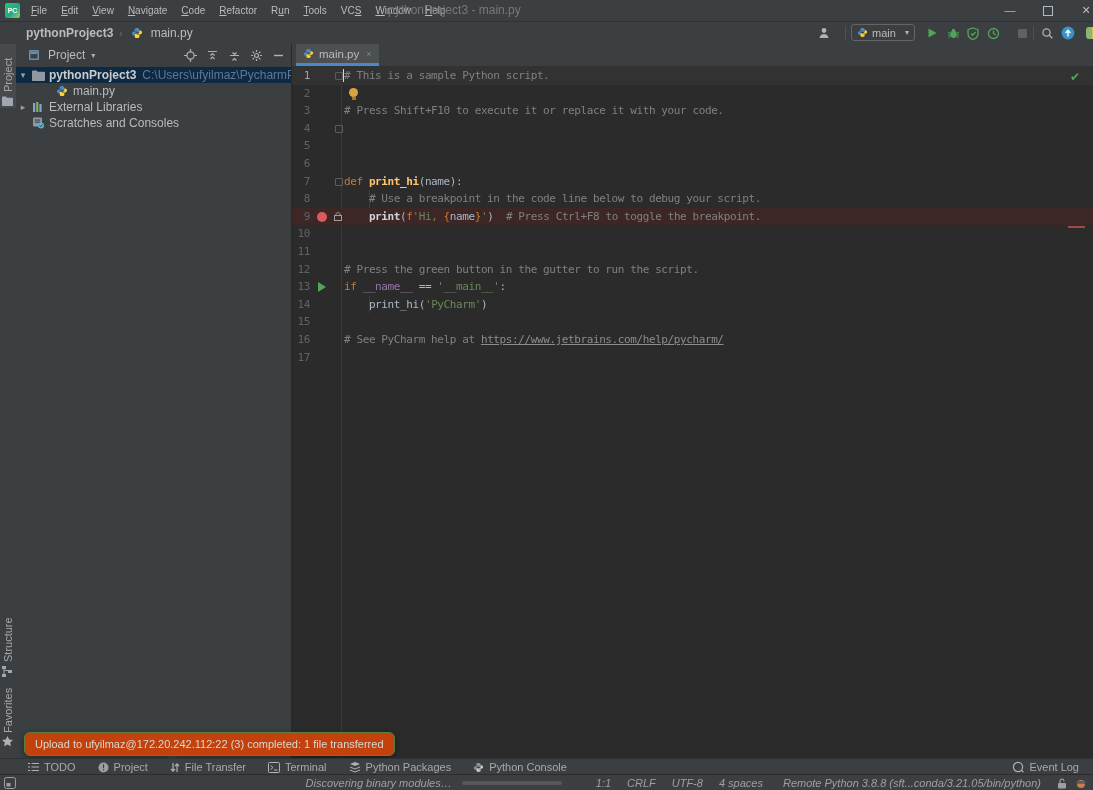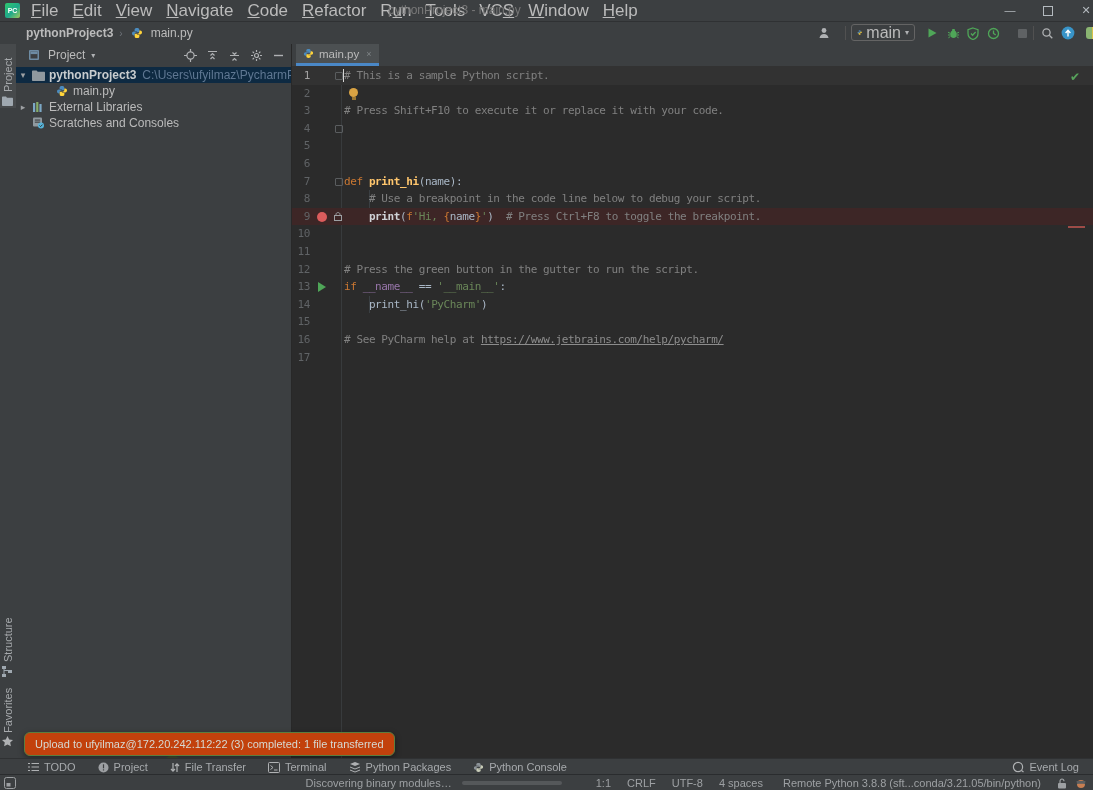--- a/index.html
+++ b/index.html
@@ -6,36 +6,36 @@
   .app{position:relative;width:1093px;height:790px;background:#2B2B2B;overflow:hidden;
        font-family:"Liberation Sans",sans-serif;-webkit-font-smoothing:antialiased;}
   .abs{position:absolute;}
 
   
   .titlebar{position:absolute;left:0;top:0;width:1093px;height:21px;background:#3C3F41;border-bottom:1px solid #2F3133;}
   .logo{position:absolute;left:5px;top:3px;width:15px;height:15px;border-radius:2px;
         background:linear-gradient(135deg,#2fc76f 0%,#1fa98b 55%,#f7e03c 130%);
         color:#fff;font-size:7px;font-weight:bold;line-height:15px;text-align:center;letter-spacing:0;}
   .menubar{position:absolute;left:24px;top:0;height:21px;display:flex;}
-  .menu-item{padding:0 7px;line-height:21px;font-size:17px;color:#BBBBBB;cursor:default;}
+  .menu-item{padding:0 7px;line-height:21px;font-size:10px;color:#BBBBBB;cursor:default;}
   .menu-item u{text-decoration:underline;}
   .window-title{position:absolute;left:388px;top:0;line-height:21px;font-size:12px;color:#787878;}
   .winbtn{position:absolute;top:0;width:16px;height:21px;line-height:21px;text-align:center;color:#B4BABF;font-size:11px;}
   .maxbox{display:inline-block;width:8px;height:8px;border:1px solid #B4BABF;margin-top:6px;}
 
   
   .navbar{position:absolute;left:0;top:22px;width:1093px;height:22px;background:#3C3F41;border-bottom:1px solid #2C2E30;}
   .crumbs{position:absolute;left:26px;top:0;height:22px;display:flex;align-items:center;gap:6px;}
   .crumb{font-size:12px;color:#BBBBBB;}
   .crumb.b{font-weight:bold;}
   .crumb-sep{color:#6F737A;font-size:10px;}
   .navsep{position:absolute;top:4px;width:1px;height:14px;background:#515151;}
   .run-combo{position:absolute;left:851px;top:2px;width:64px;height:17px;border:1px solid #646464;border-radius:3px;
              display:flex;align-items:center;gap:4px;padding:0 5px;box-sizing:border-box;}
-  .run-combo .lbl{font-size:16px;color:#BBBBBB;flex:1;}
+  .run-combo .lbl{font-size:11px;color:#BBBBBB;flex:1;}
   .ddarrow{font-size:8px;color:#AFB1B3;}
   .tbicon{position:absolute;top:3px;width:16px;height:16px;display:flex;align-items:center;justify-content:center;}
   .stop-sq{width:9px;height:9px;background:#5F6264;border-radius:1px;}
 
   
   .stripe-l{position:absolute;left:0;top:44px;width:16px;height:714px;background:#3C3F41;border-right:1px solid #323537;}
   .stripe-btn-bg{position:absolute;left:0;top:0;width:16px;height:64px;background:rgba(255,255,255,0.06);}
   .vlabel{position:absolute;left:2px;transform:rotate(-90deg);transform-origin:0 0;
           font-size:11px;color:#A7AAAD;white-space:nowrap;}
   .stripe-icon{position:absolute;left:2px;width:12px;height:12px;}
@@ -102,21 +102,21 @@
          display:flex;align-items:center;}
   .twbtn{display:flex;align-items:center;gap:5px;font-size:11px;color:#A7AAAD;margin-left:22px;white-space:nowrap;}
   .twbtn:first-child{margin-left:28px;}
   .tw-right{position:absolute;right:14px;top:0;height:16px;display:flex;align-items:center;gap:5px;
             font-size:11px;color:#A7AAAD;}
 
   
   .statusbar{position:absolute;left:0;top:774px;width:1093px;height:16px;background:#3C3F41;border-top:1px solid #2A2C2E;}
   .sb-left{position:absolute;left:4px;top:2px;}
   .sb-right{position:absolute;right:6px;top:0;height:16px;display:flex;align-items:center;font-size:11px;color:#9DA0A3;}
-  .sb-item{margin-left:16px;white-space:nowrap;}
+  .sb-item{margin-left:16px;white-space:nowrap;font-style:italic;}
   .progress{width:100px;height:4px;border-radius:2px;background:#55585A;margin-left:10px;overflow:hidden;}
   .progress .fill{height:4px;width:92%;background:#8A8D8F;border-radius:2px;}
   svg{display:block;}
 </style>
 </head>
 <body>
 
 <div class="app">
 
   <div class="titlebar">

